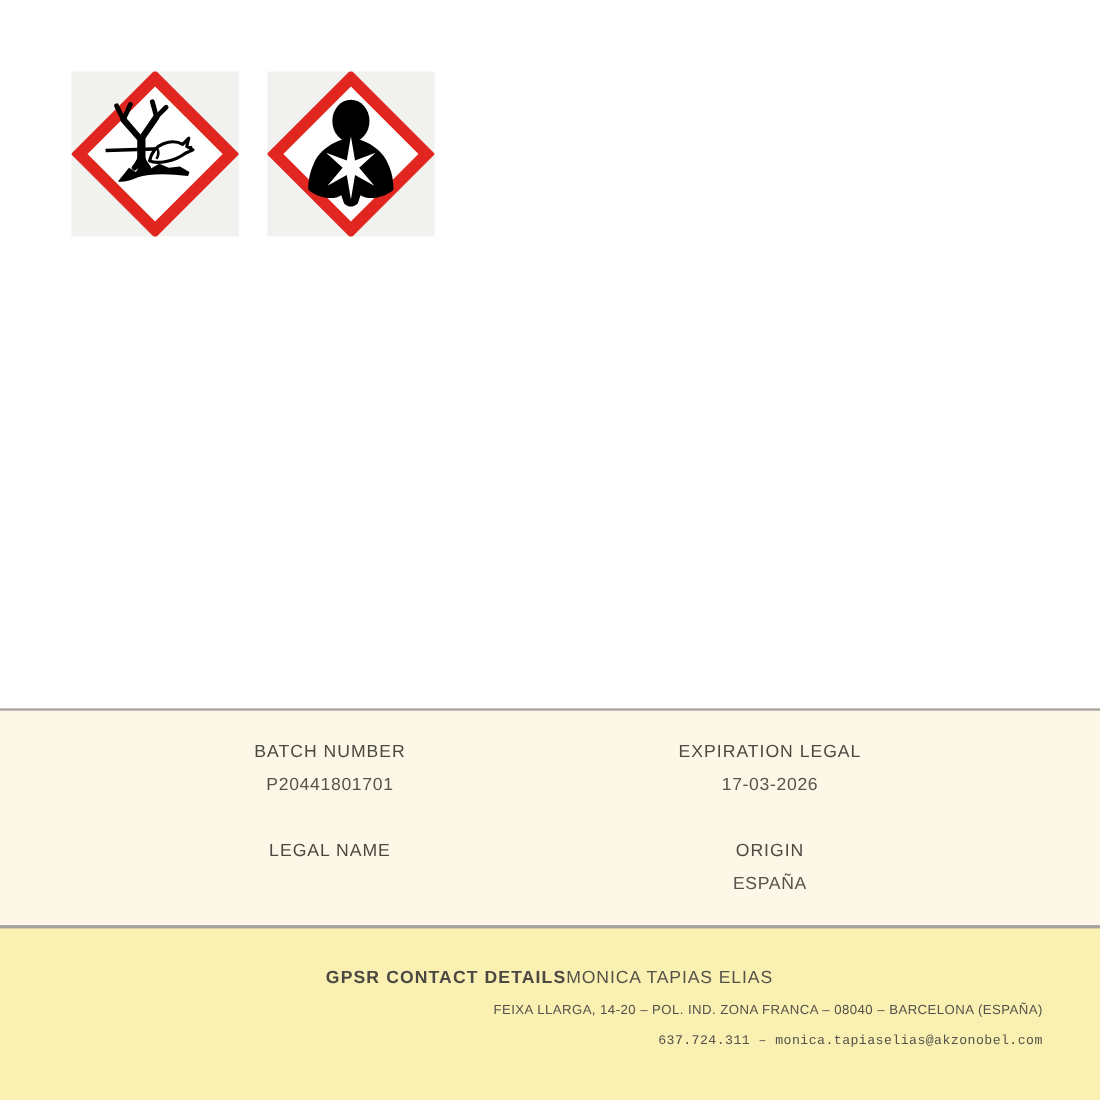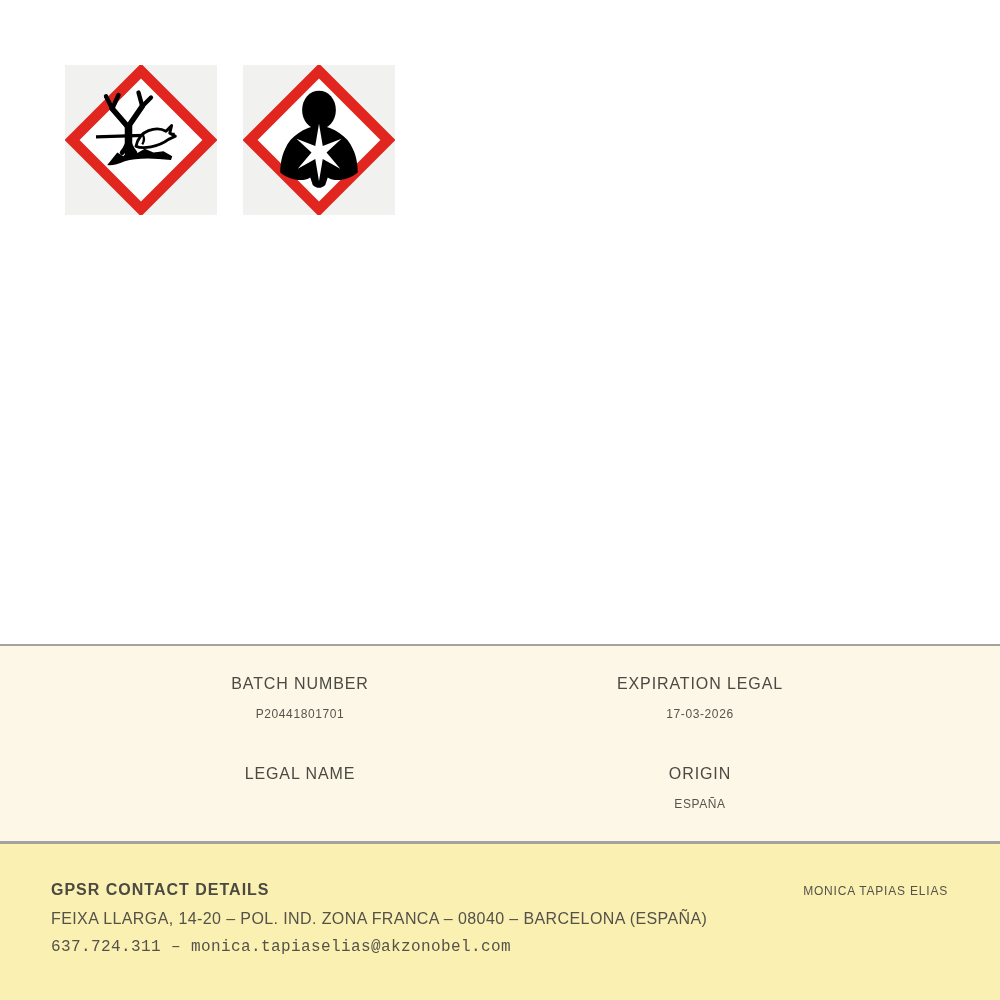--- a/index.html
+++ b/index.html
@@ -26,44 +26,44 @@
   .info-grid {
     width:800px; margin:0 auto; padding-top:28px;
     display:grid; grid-template-columns:1fr 1fr; row-gap:40px;
   }
   .field { text-align:center; }
   .field-label {
     font-size:16px; font-weight:normal; letter-spacing:0.9px;
     color:#4b4942; line-height:20px;
   }
   .field-value {
-    margin-top:10px; font-size:12px; letter-spacing:0.6px;
+    margin-top:10px; font-size:16px; letter-spacing:0.6px;
     color:#56544c; line-height:20px;
   }
 
   
   .contact-panel {
     position:absolute; left:0; top:841px; width:1000px; height:159px;
     background:#faf0b2;
     border-top:3px solid #a3a29e;
     padding:36px 52px 0 51px;
     color:#54524a;
   }
   .contact-row1 {
-    display:flex; justify-content:space-between; align-items:baseline;
+    display:flex; justify-content:center; align-items:baseline;
   }
   .contact-label {
     font-size:16px; font-weight:bold; letter-spacing:1px;
     color:#4b4942; line-height:20px;
   }
   .contact-name {
-    font-size:12px; letter-spacing:0.8px; line-height:20px;
+    font-size:16px; letter-spacing:0.8px; line-height:20px;
   }
   .contact-address, .contact-phone {
-    text-align:left; font-size:16px; letter-spacing:0.4px; line-height:20px;
+    text-align:right; font-size:12px; letter-spacing:0.4px; line-height:20px;
   }
   .contact-address { margin-top:8px; }
   .contact-phone   { margin-top:8px;font-family:Liberation Mono, monospace; }
 </style>
 </head>
 <body>
 
 <div class="page">
 
   <div class="pictos">

